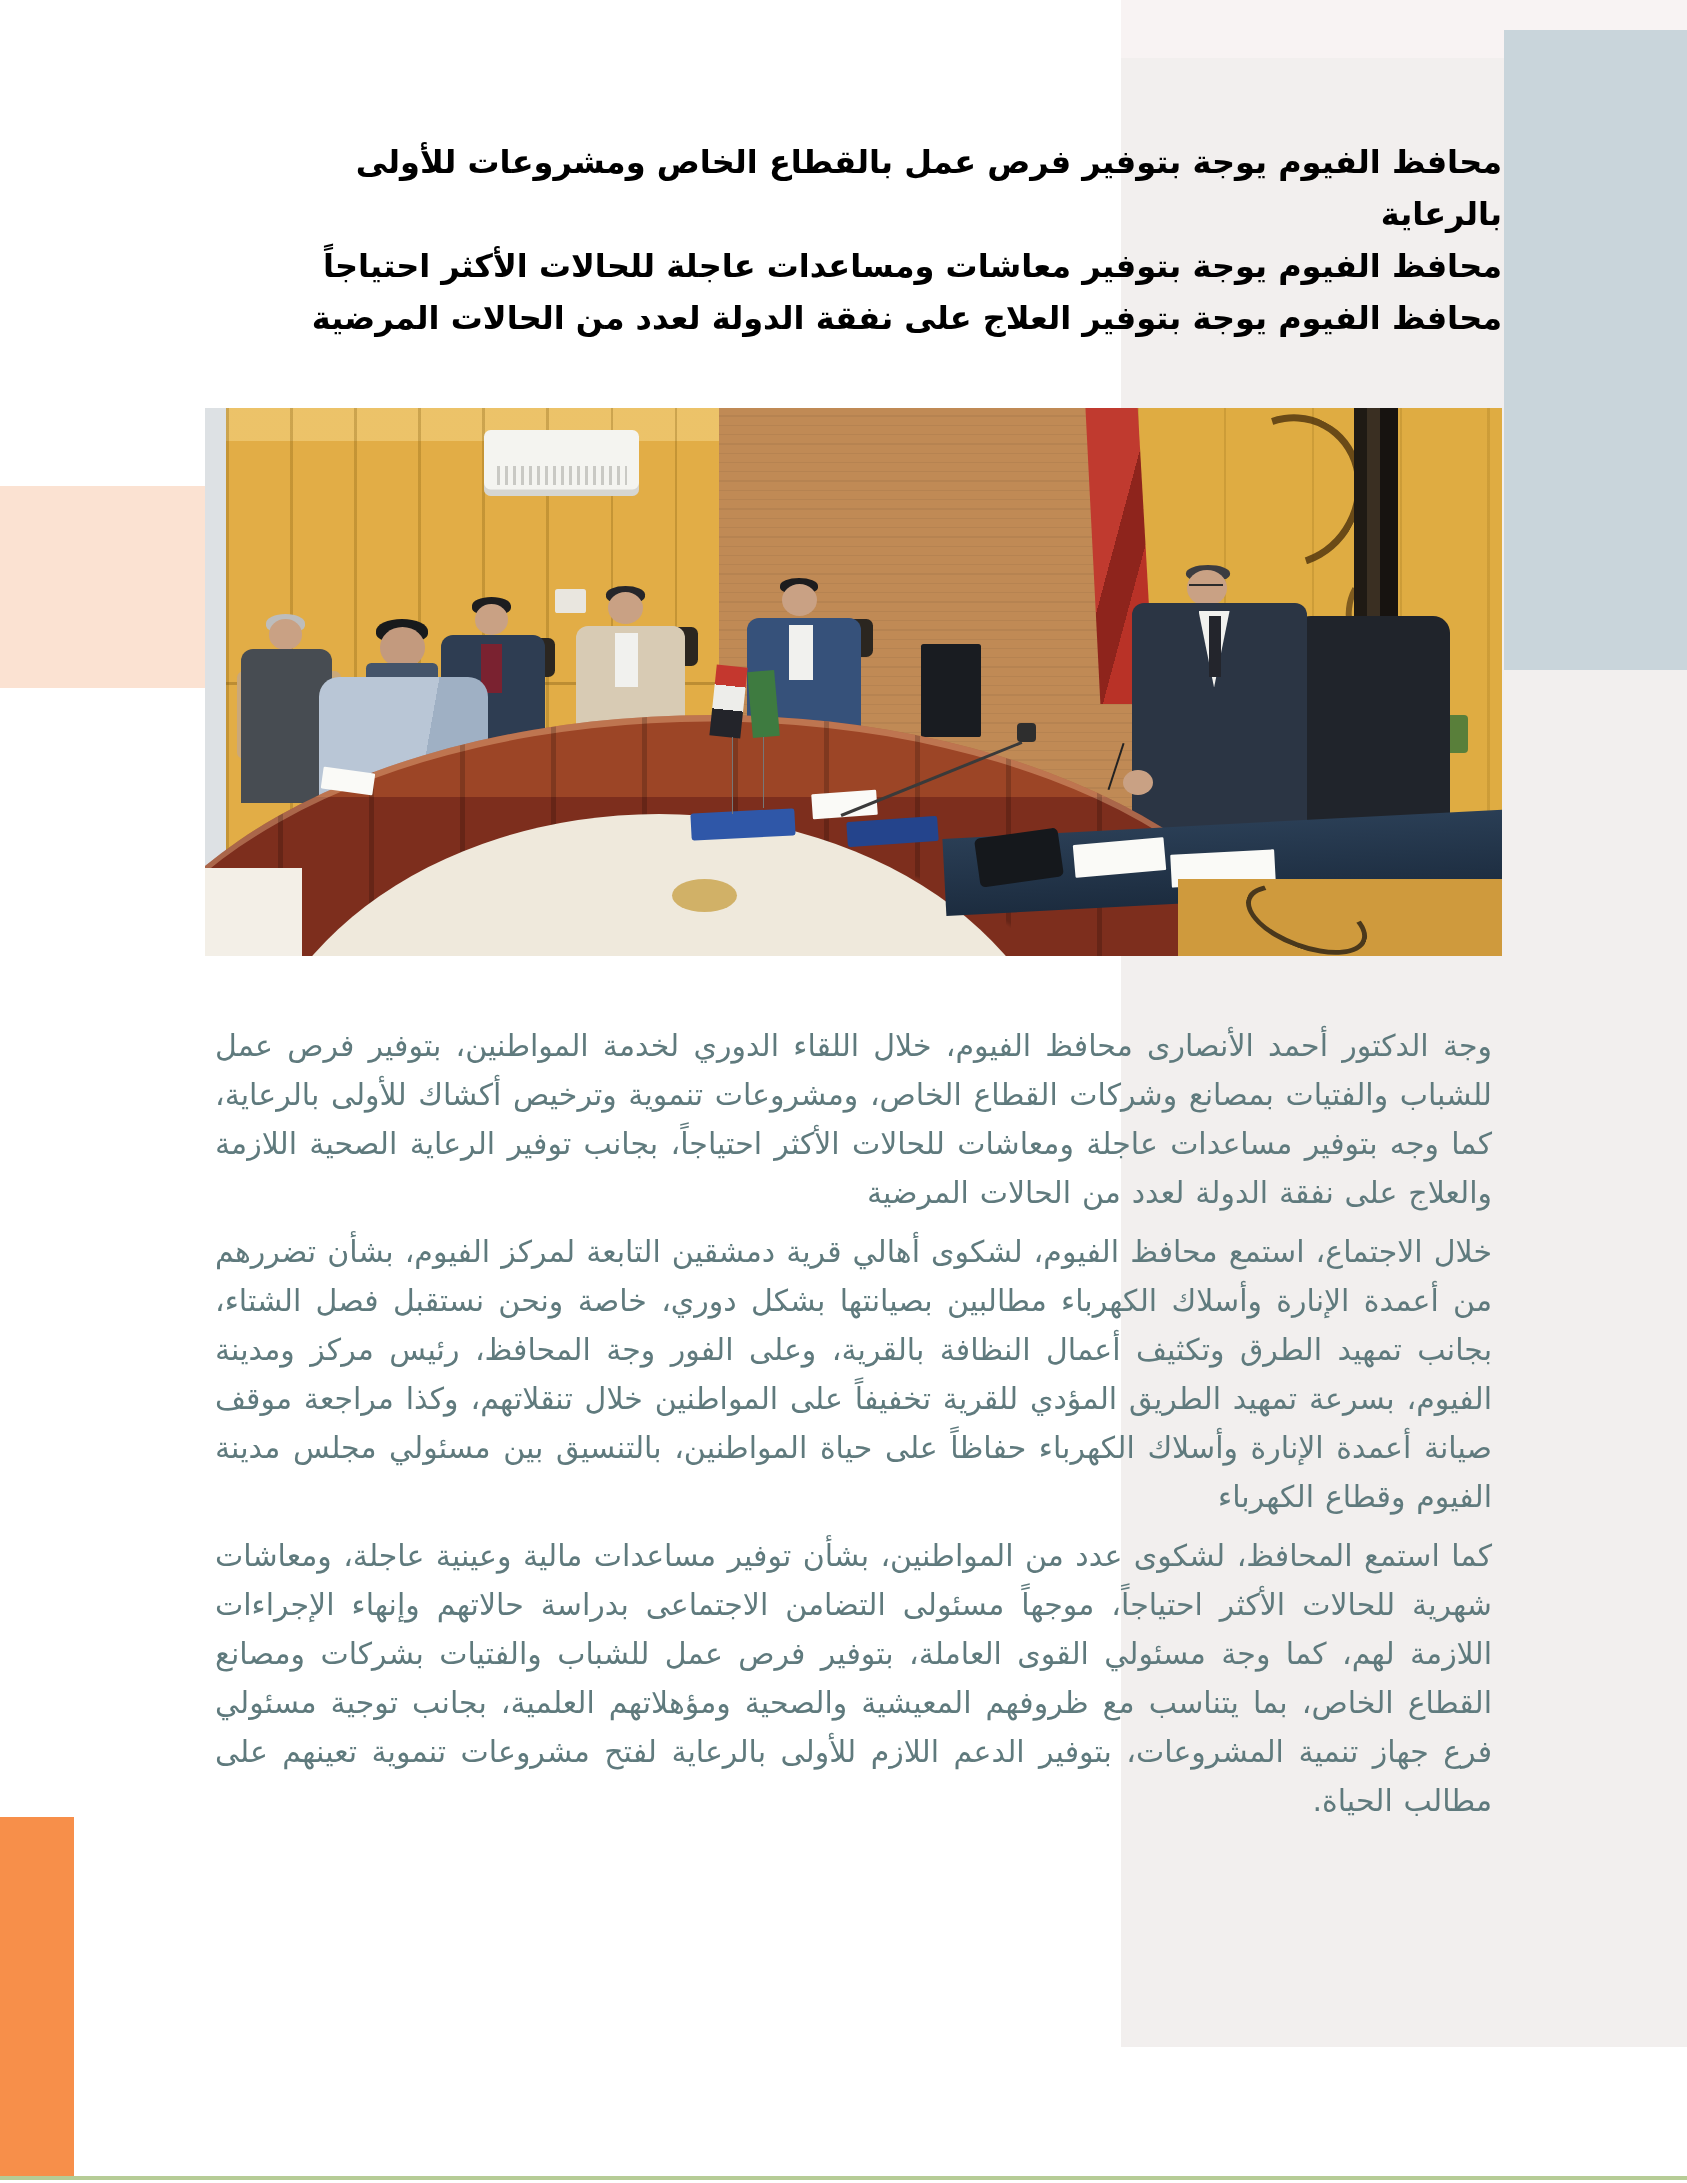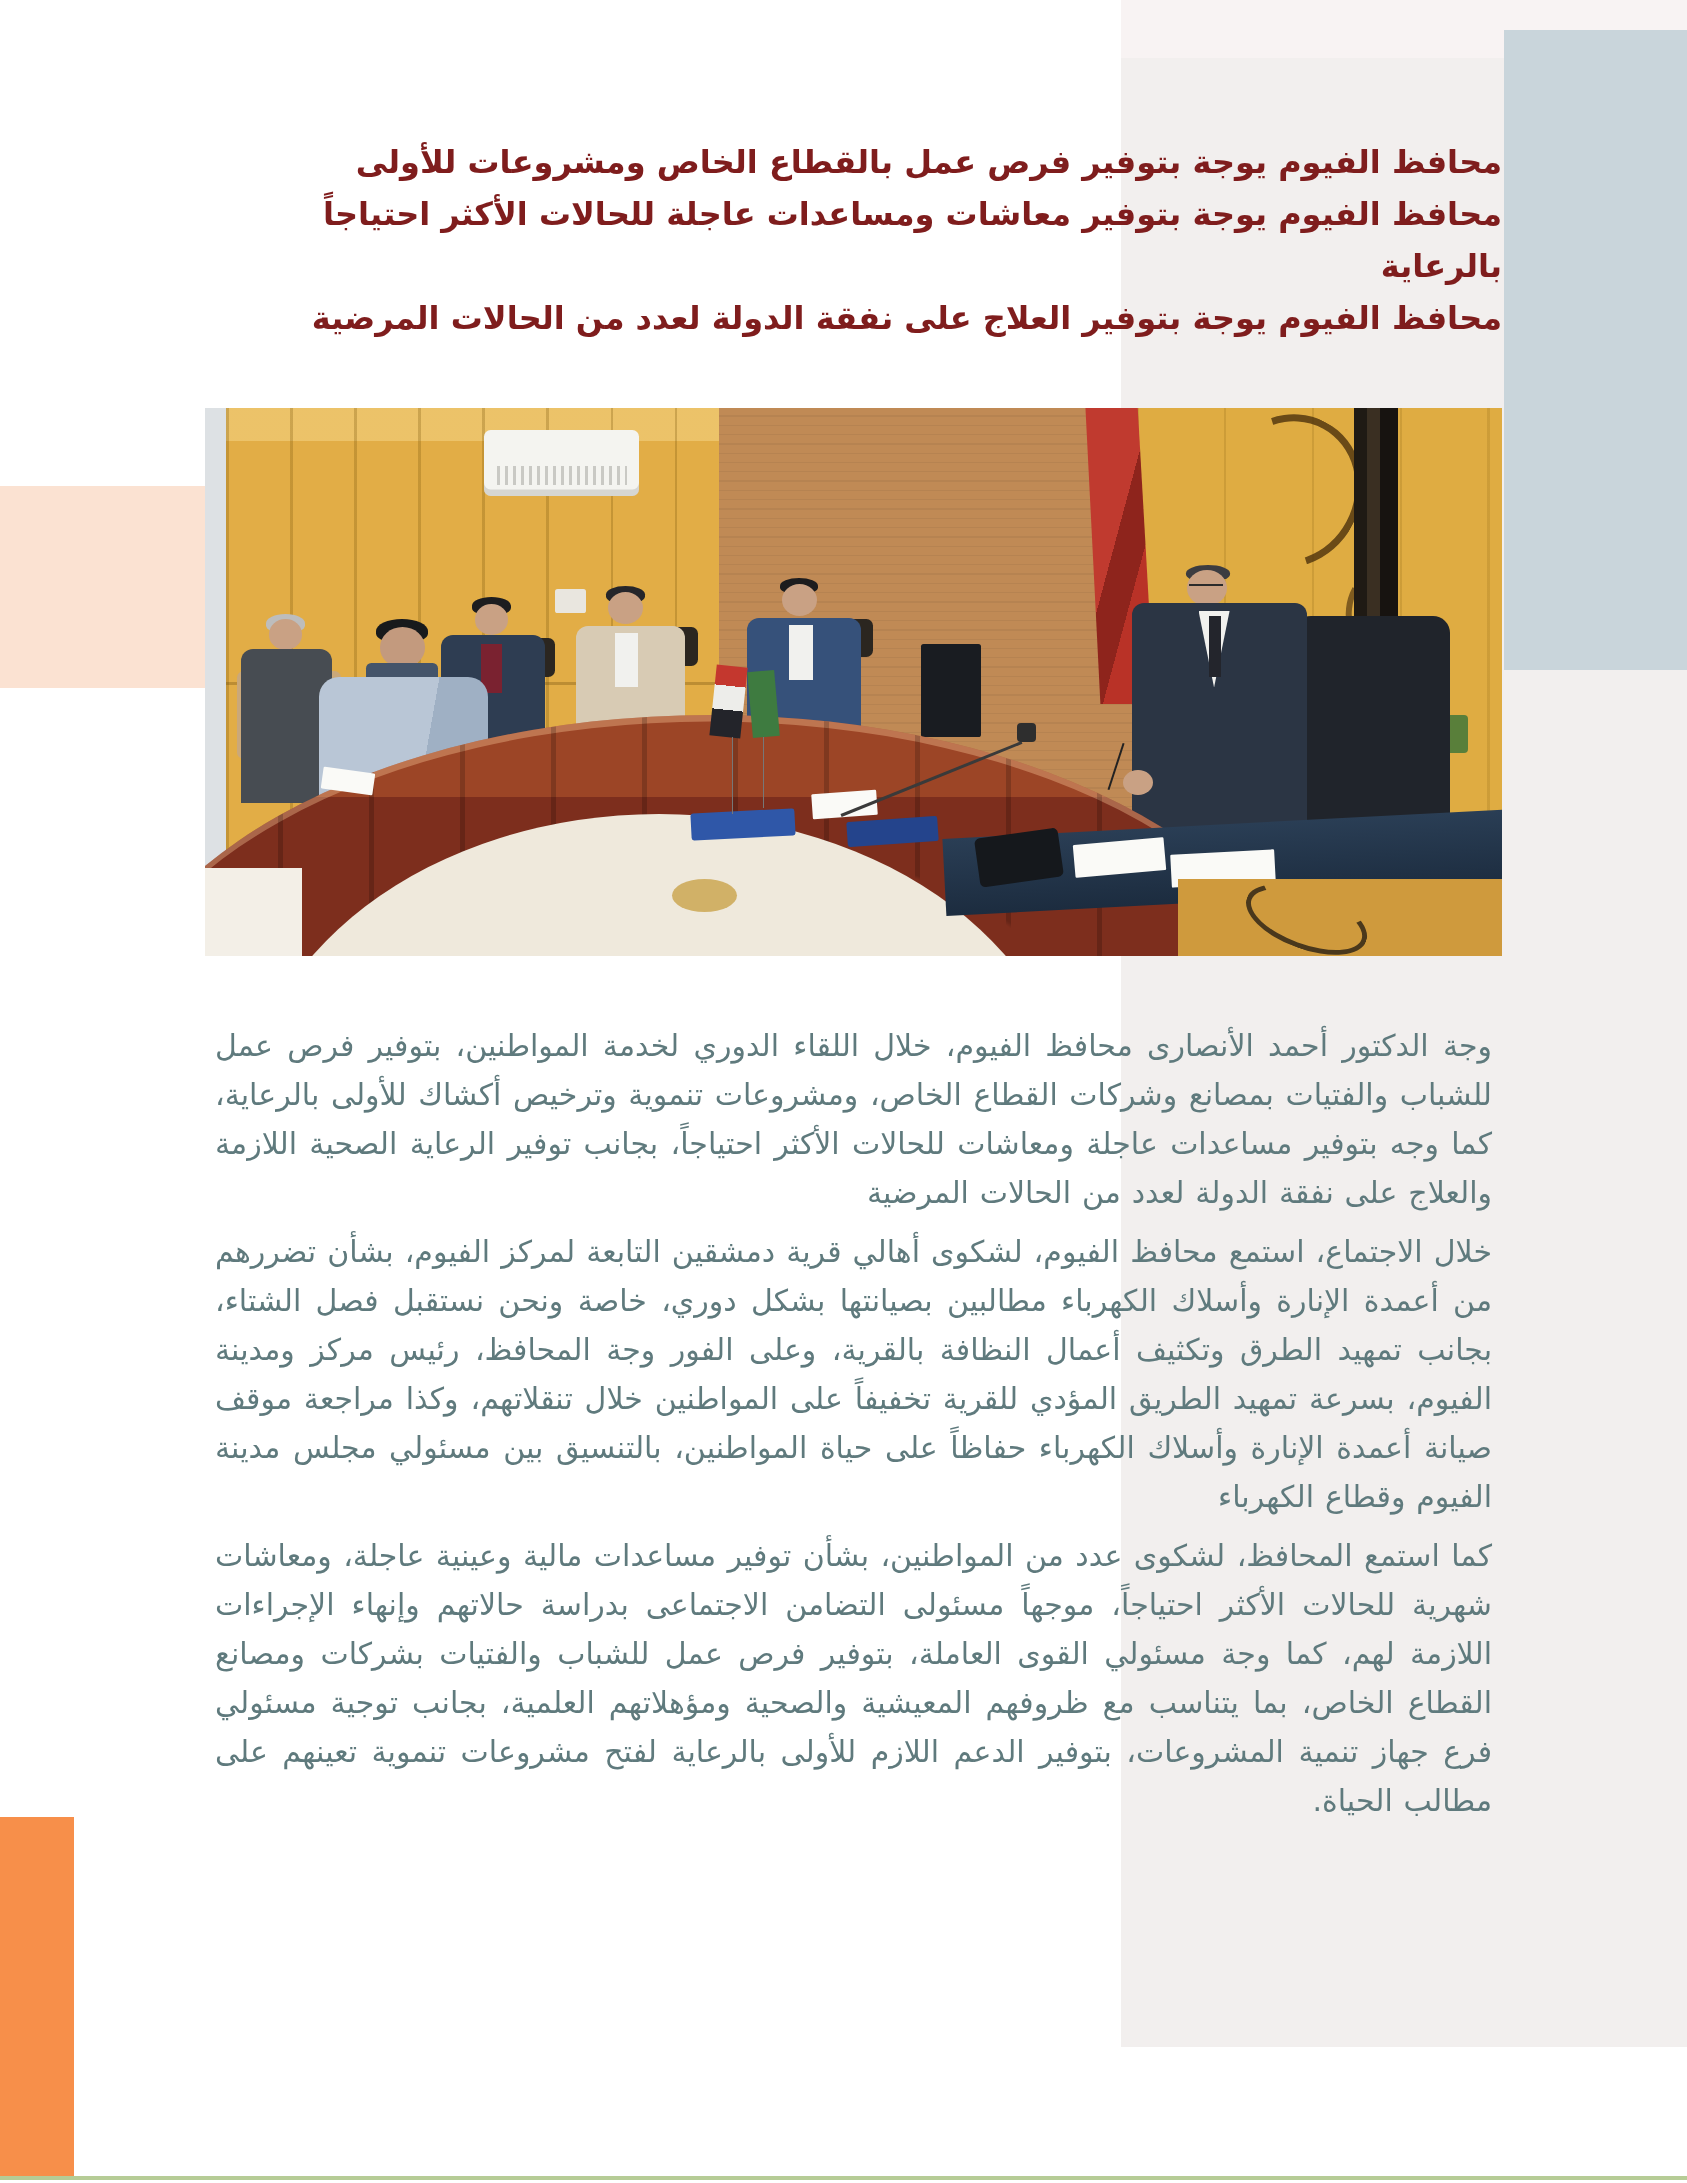--- a/index.html
+++ b/index.html
@@ -15,21 +15,21 @@
   .top-right-panel { position:absolute; left:1504px; top:30px; width:183px; height:640px; background:#c9d5db; }
   .top-right-strip { position:absolute; left:1121px; top:0; width:566px; height:58px; background:#f8f3f3; }
   .left-peach-block { position:absolute; left:0; top:486px; width:210px; height:202px; background:#fbe2d2; }
   .bottom-orange-block { position:absolute; left:0; top:1817px; width:74px; height:359px; background:#f78f4a; }
   .bottom-green-line { position:absolute; left:0; top:2176px; width:1687px; height:4px; background:#b6cc96; }
 
   
   .headline {
     position:absolute; right:185px; left:245px; top:136px;
     direction:rtl; text-align:right;
-    color:#7f1d1d;
+    color:#000000;
     font-size:32px; line-height:52px; font-weight:600;
   }
 
   
   .article {
     position:absolute; left:205px; right:185px; top:1011px;
     direction:rtl;
     color:#5f7a7d;
     font-size:30px; line-height:49px;
     text-align:justify; text-align-last:right;
@@ -142,22 +142,22 @@
 
 <div class="right-band"></div>
 <div class="top-right-strip"></div>
 <div class="top-right-panel"></div>
 <div class="left-peach-block"></div>
 <div class="bottom-orange-block"></div>
 <div class="bottom-green-line"></div>
 
 <div class="headline" dir="rtl">
   <div>محافظ الفيوم يوجة بتوفير فرص عمل بالقطاع الخاص ومشروعات للأولى</div>
+  <div>بالرعاية</div>
   <div>محافظ الفيوم يوجة بتوفير معاشات ومساعدات عاجلة للحالات الأكثر احتياجاً</div>
-  <div>بالرعاية</div>
   <div>محافظ الفيوم يوجة بتوفير العلاج على نفقة الدولة لعدد من الحالات المرضية</div>
 </div>
 
 <div class="photo">
   <div class="board-edge"></div>
   <div class="wall-left"></div>
   <div class="wall-left-seam"></div>
   <div class="wall-center"></div>
   <div class="ac-unit"></div>
   <div class="ac-vents"></div>

